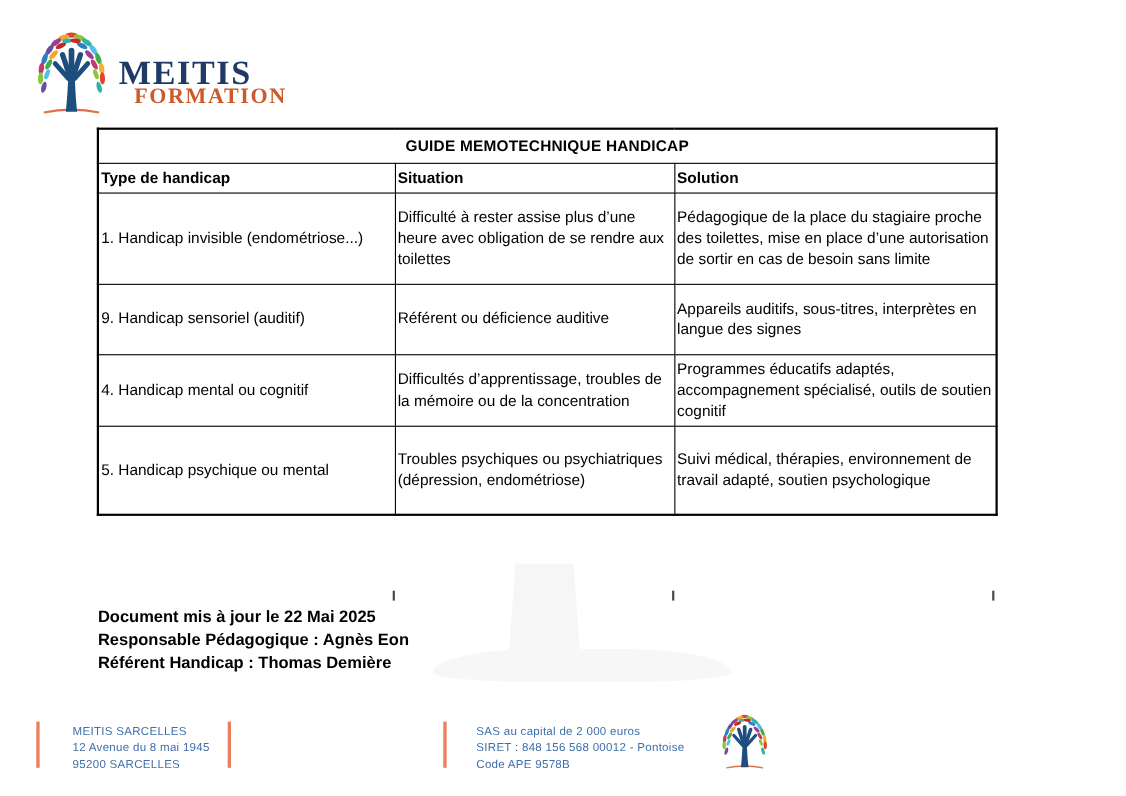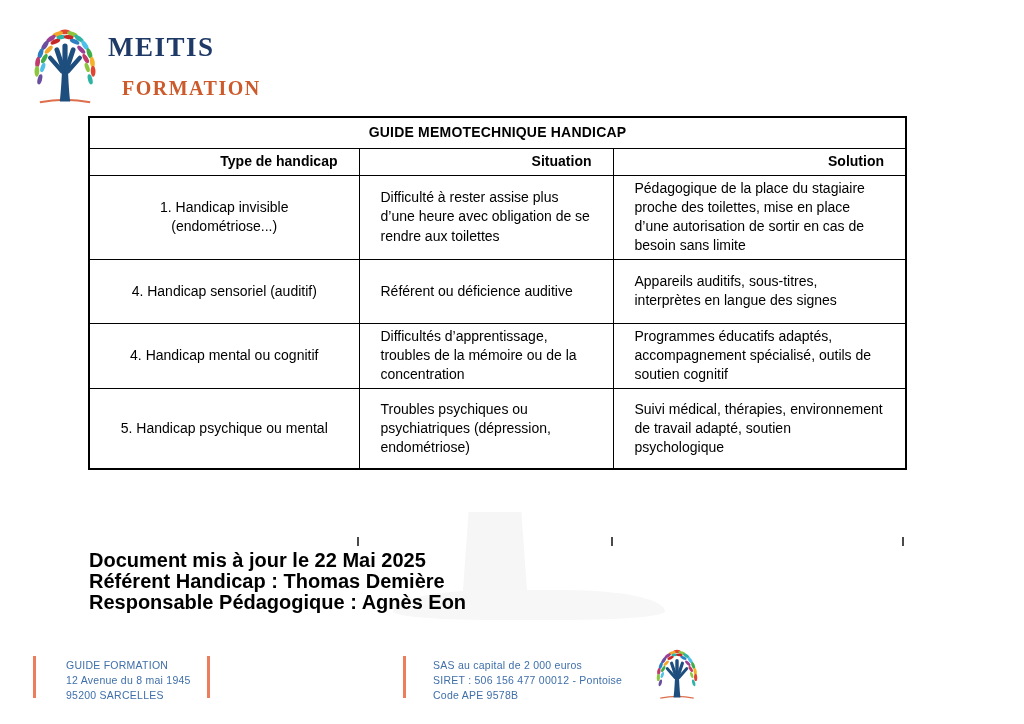--- a/index.html
+++ b/index.html
@@ -27,54 +27,54 @@
   }
   .wm-base{
     position:absolute;left:393px;top:590px;width:272px;height:30px;
     background:#f7f7f7;border-radius:50% / 100% 100% 40% 40%;
   }
 
   
   .brand{position:absolute;left:26px;top:20px;width:200px;height:92px;z-index:2;}
   .brand-tree{position:absolute;left:2px;top:4px;width:74px;height:84px;}
   .brand-name{
-    position:absolute;left:82px;top:12px;
+    position:absolute;left:82px;top:28px;
     font-family:"Liberation Serif",serif;font-weight:bold;
-    font-size:27px;letter-spacing:1.5px;color:var(--logo-navy);
+    font-size:31px;letter-spacing:1.5px;color:var(--logo-navy);
   }
   .brand-sub{
     position:absolute;left:60px;top:57px;
     font-family:"Liberation Serif",serif;font-weight:bold;
     font-size:20px;letter-spacing:1.5px;color:var(--logo-orange);margin-left:36px;
   }
 
   
   .doc-table{
     position:absolute;left:88px;top:116px;z-index:1;
     border-collapse:collapse;table-layout:fixed;background:transparent;
     border:2px solid var(--border-black);
   }
   .doc-table td{
     border:1.5px solid var(--border-black);
-    padding:3px 21px;font-size:14px;line-height:1.38;vertical-align:middle;
+    padding:3px 2px;font-size:14px;line-height:1.38;vertical-align:middle;
     overflow:hidden;
   }
   .title-cell{text-align:center;font-weight:bold;font-size:13.5px;letter-spacing:.2px;}
-  .head-cell{text-align:right;font-weight:bold;font-size:14.5px;margin-top:16px;}
+  .head-cell{text-align:left;font-weight:bold;font-size:14.5px;margin-top:16px;}
   .r-title{height:31px;}
   .r-head{height:27px;}
-  .c-type{padding-left:6px;text-align:center;}
+  .c-type{padding-left:6px;}
   .stub{
     position:absolute;top:537px;width:2px;height:9px;background:#4a4a4a;z-index:1;
   }
 
   
   .doc-info{
     position:absolute;left:89px;top:550px;z-index:1;
-    font-size:20px;font-weight:bold;line-height:21px;color:#000;
+    font-size:15px;font-weight:bold;line-height:21px;color:#000;
   }
 
   
   .footer{position:absolute;left:0;top:644px;width:1024px;height:70px;z-index:2;
     color:var(--footer-text);font-size:10.5px;line-height:15px;letter-spacing:.25px;}
   .footer-bar{
     position:absolute;top:12px;width:3px;height:42px;background:var(--footer-accent);
   }
   .footer-col{position:absolute;top:14px;}
   .footer-col div{white-space:nowrap;}
@@ -158,21 +158,21 @@
       <td class="head-cell">Type de handicap</td>
       <td class="head-cell">Situation</td>
       <td class="head-cell">Solution</td>
     </tr>
     <tr style="height:83px">
       <td class="c-type">1. Handicap invisible (endométriose...)</td>
       <td>Difficulté à rester assise plus d’une heure avec obligation de se rendre aux toilettes</td>
       <td>Pédagogique de la place du stagiaire proche des toilettes, mise en place d’une autorisation de sortir en cas de besoin sans limite</td>
     </tr>
     <tr style="height:64px">
-      <td class="c-type">4. Handicap sensoriel (auditif)</td>
+      <td class="c-type">9. Handicap sensoriel (auditif)</td>
       <td>Référent ou déficience auditive</td>
       <td>Appareils auditifs, sous-titres, interprètes en langue des signes</td>
     </tr>
     <tr style="height:65px">
       <td class="c-type">4. Handicap mental ou cognitif</td>
       <td>Difficultés d’apprentissage, troubles de la mémoire ou de la concentration</td>
       <td>Programmes éducatifs adaptés, accompagnement spécialisé, outils de soutien cognitif</td>
     </tr>
     <tr style="height:81px">
       <td class="c-type">5. Handicap psychique ou mental</td>
@@ -181,38 +181,38 @@
     </tr>
   </tbody>
     </table>
 
   <div class="stub" style="left:357px"></div>
   <div class="stub" style="left:611px"></div>
   <div class="stub" style="left:902px"></div>
 
   <div class="doc-info">
     <div>Document mis à jour le 22 Mai 2025</div>
+    <div>Responsable Pédagogique : Agnès Eon</div>
     <div>Référent Handicap : Thomas Demière</div>
-    <div>Responsable Pédagogique : Agnès Eon</div>
   </div>
 
   <div class="footer">
     <div class="footer-bar" style="left:33px"></div>
     <div class="footer-col" style="left:66px">
-      <div>GUIDE FORMATION</div>
+      <div>MEITIS SARCELLES</div>
       <div>12 Avenue du 8 mai 1945</div>
       <div>95200 SARCELLES</div>
     </div>
 
     <div class="footer-bar" style="left:207px"></div>
 
     <div class="footer-bar" style="left:403px"></div>
     <div class="footer-col" style="left:433px">
       <div>SAS au capital de 2 000 euros</div>
-      <div>SIRET : 506 156 477 00012 - Pontoise</div>
+      <div>SIRET : 848 156 568 00012 - Pontoise</div>
       <div>Code APE 9578B</div>
     </div>
 
     <svg class="footer-tree" viewBox="0 0 100 110">
         <use href="#tree-logo"></use>
       </svg>
   </div>
 
 </div>
 

